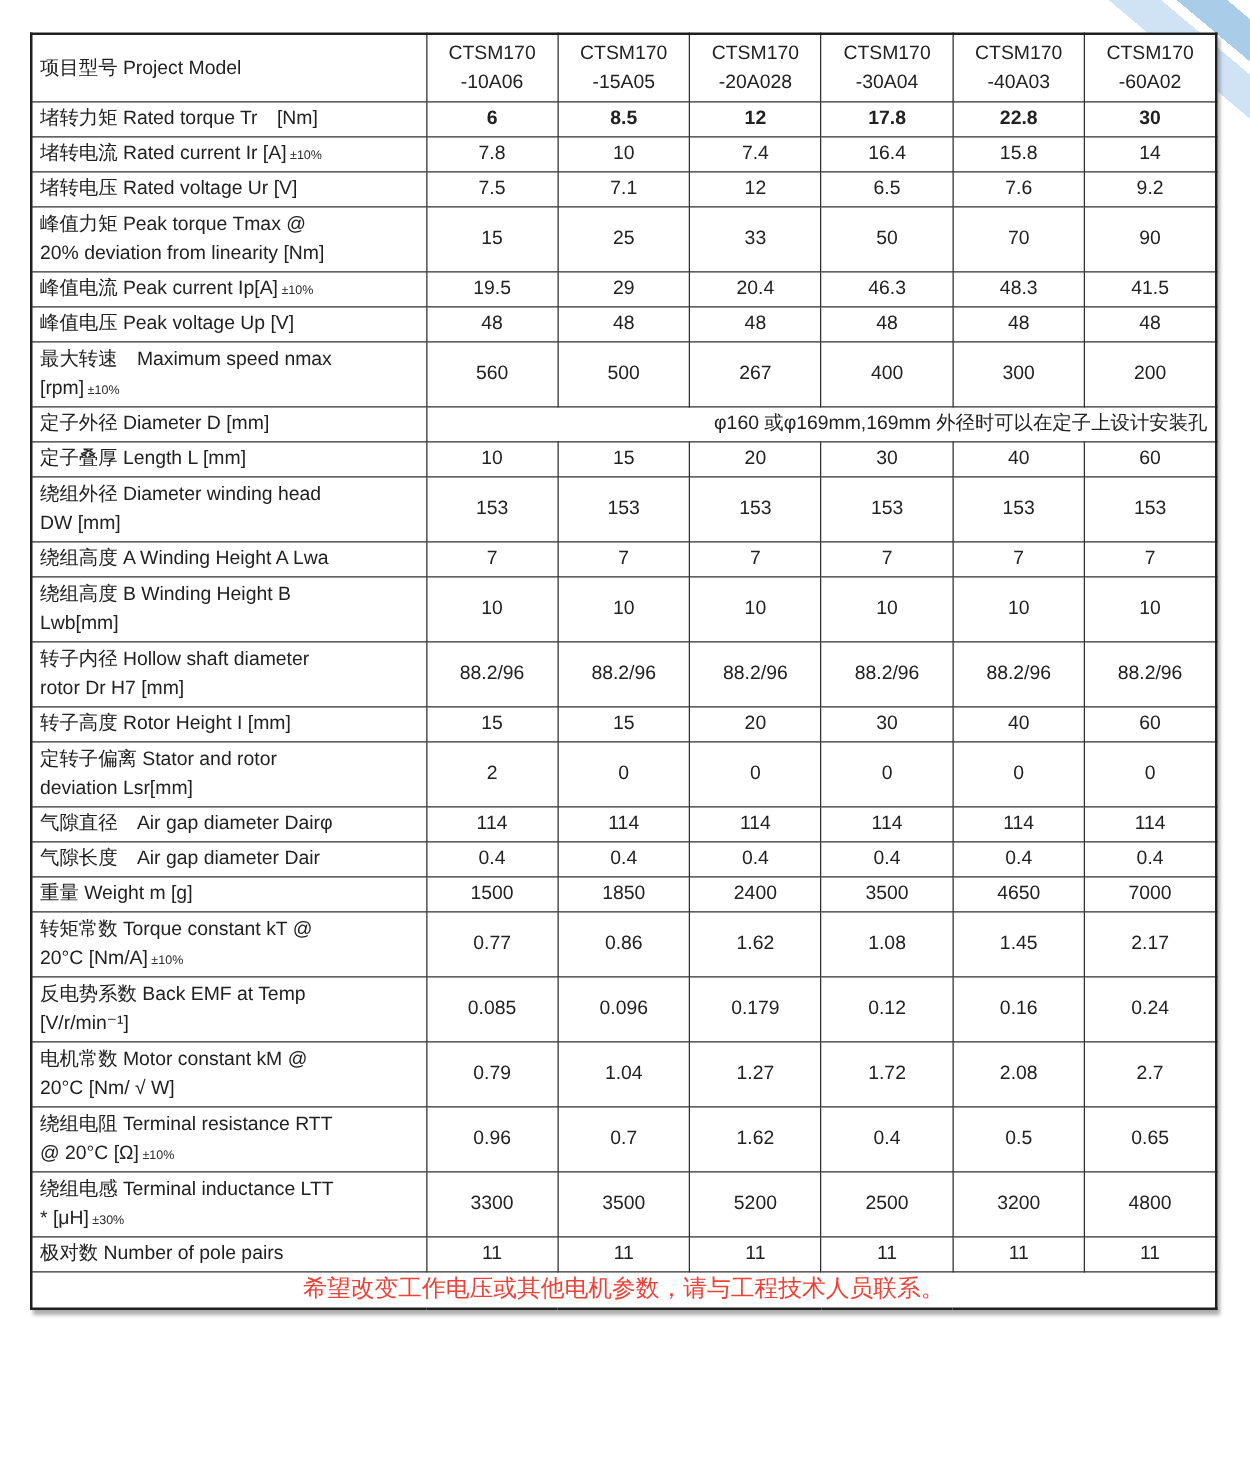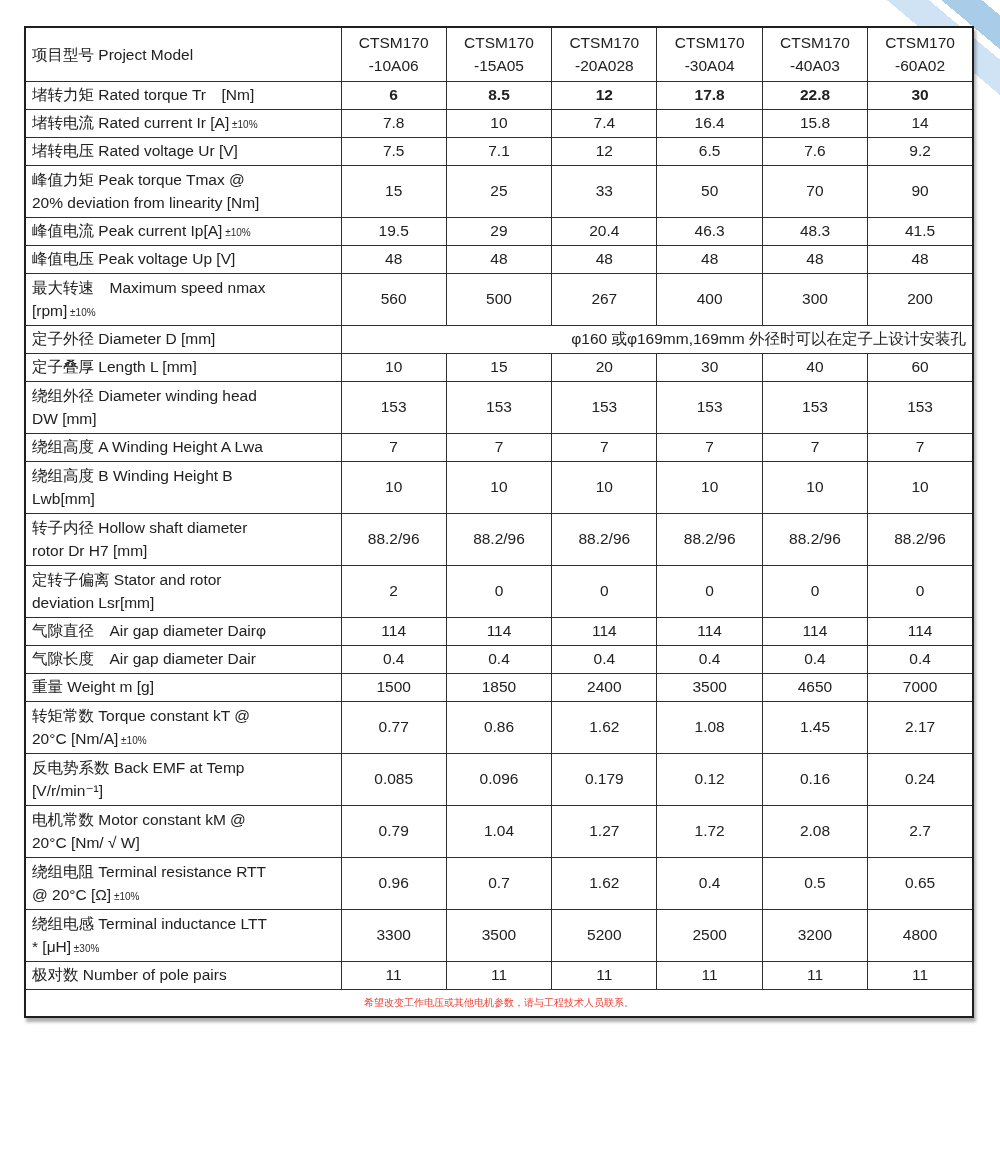--- a/index.html
+++ b/index.html
@@ -45,21 +45,21 @@
   .spec tr.h1{height:28px;}
   .spec tr.h2{height:52px;}
   .spec tr.footer{height:28px;}
   th.lblh{text-align:left;font-weight:400;white-space:pre-line;}
   th.model{font-weight:400;white-space:pre-line;}
   td.lbl{text-align:left;white-space:pre-line;}
   td.val{text-align:center;}
   tr.bold td.val{font-weight:700;}
   td.merged{text-align:right;}
   .note{font-size:10px;color:#2a2a2a;white-space:nowrap;}
-  tr.footer td{text-align:center;font-size:10px;border:1.5px solid #2f2f2f;}
+  tr.footer td{text-align:center;font-size:19px;border:1.5px solid #2f2f2f;}
 </style>
 </head>
 <body>
 
 <div class="page">
   <div class="corner-ribbon"></div>
 
   <table class="spec">
     <colgroup>
       <col style="width:316px">
@@ -198,20 +198,29 @@
         <tr class="h2">
           <td class="lbl">转子内径 Hollow shaft diameter
 rotor Dr H7 [mm]</td>
           <td class="val">88.2/96</td>
           <td class="val">88.2/96</td>
           <td class="val">88.2/96</td>
           <td class="val">88.2/96</td>
           <td class="val">88.2/96</td>
           <td class="val">88.2/96</td>
         </tr>
+        <tr class="h1">
+          <td class="lbl">转子高度 Rotor Height I [mm]</td>
+          <td class="val">15</td>
+          <td class="val">15</td>
+          <td class="val">20</td>
+          <td class="val">30</td>
+          <td class="val">40</td>
+          <td class="val">60</td>
+        </tr>
         <tr class="h2">
           <td class="lbl">定转子偏离 Stator and rotor
 deviation Lsr[mm]</td>
           <td class="val">2</td>
           <td class="val">0</td>
           <td class="val">0</td>
           <td class="val">0</td>
           <td class="val">0</td>
           <td class="val">0</td>
         </tr>

